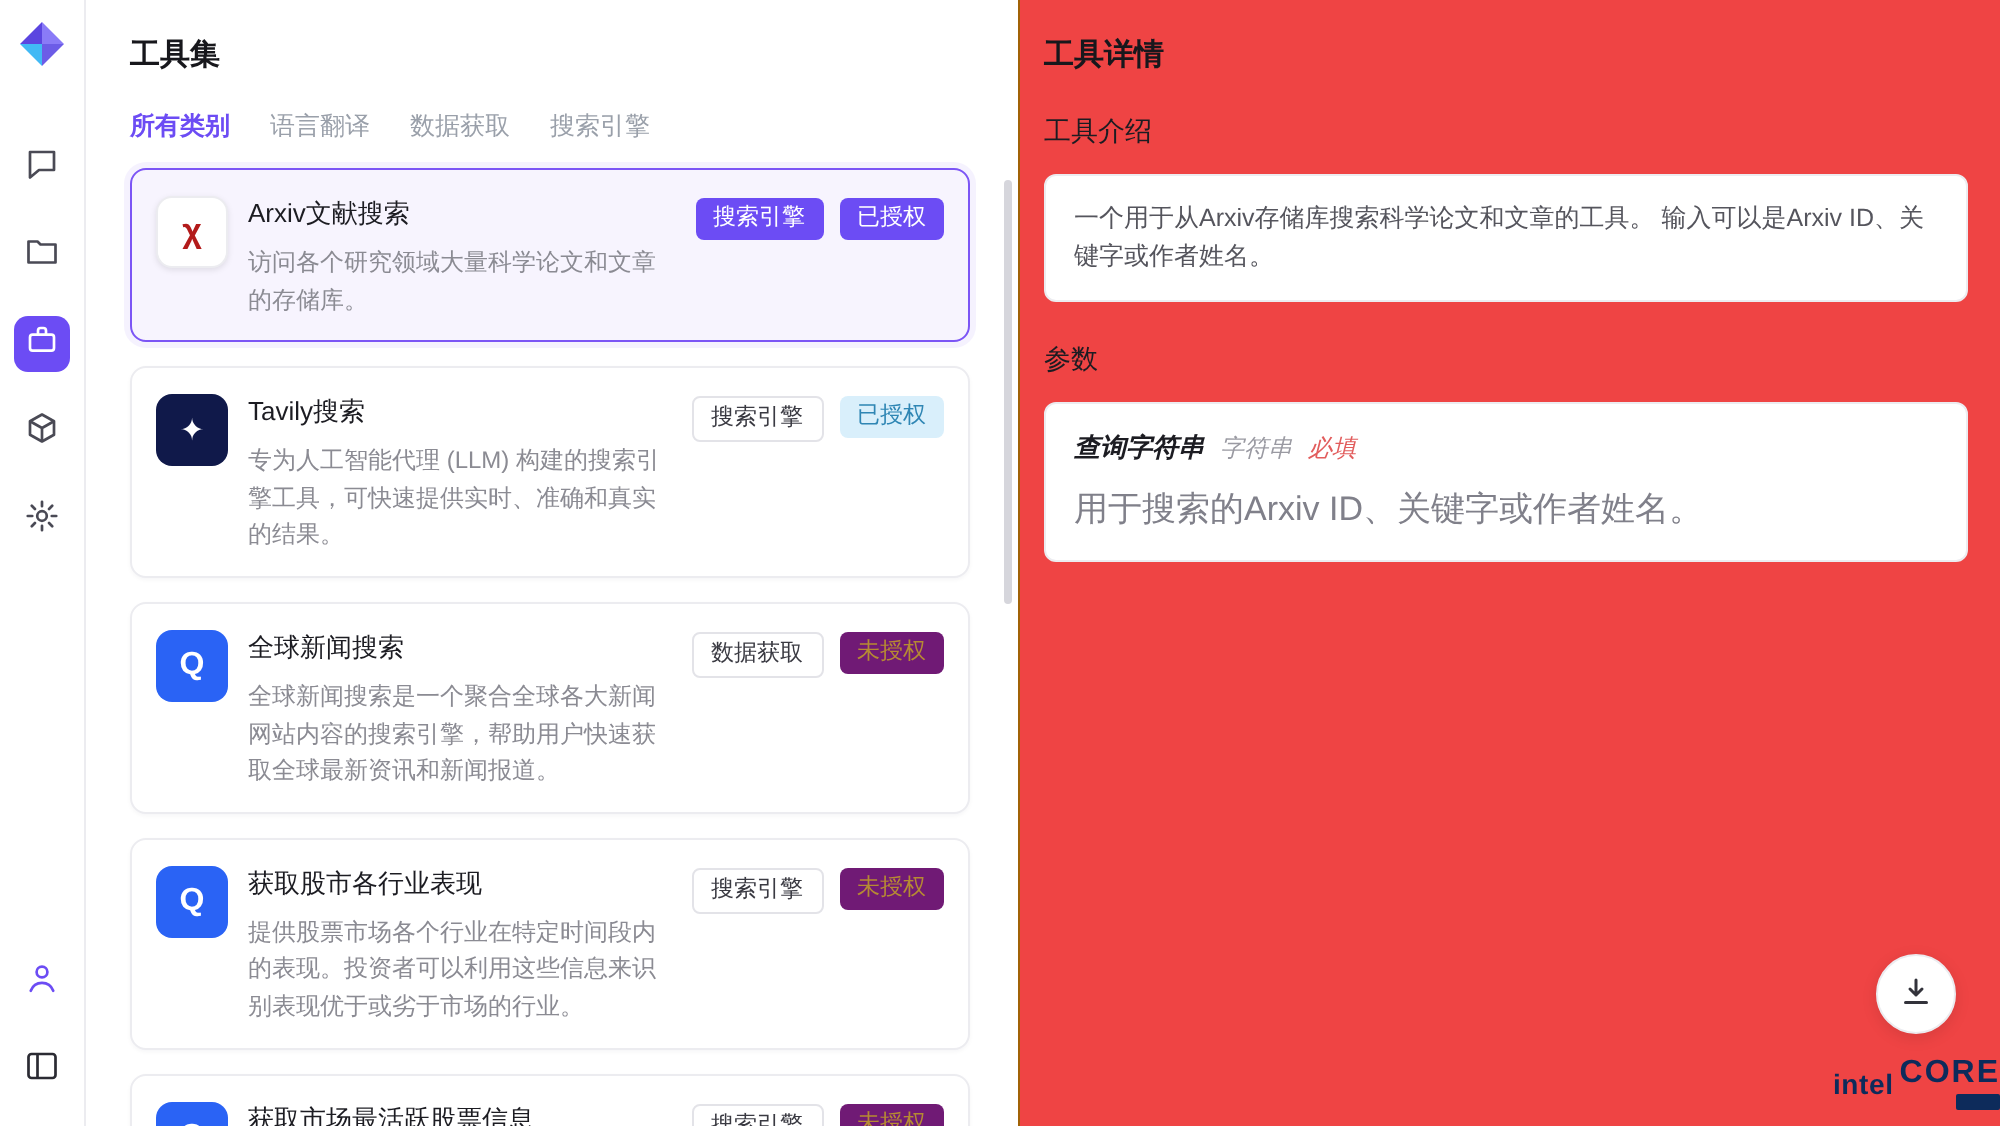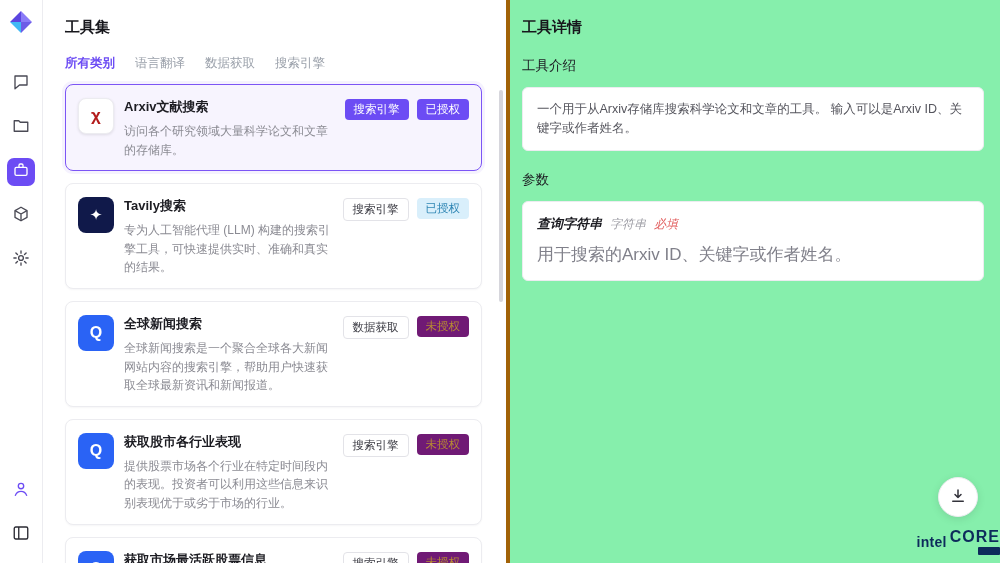--- a/index.html
+++ b/index.html
@@ -12,50 +12,50 @@
     display:flex; flex-direction:column; align-items:center; padding:10px 0 14px; }
   .logo { width:24px; height:24px; margin-bottom:36px; }
   .side-group { display:flex; flex-direction:column; gap:16px; align-items:center; }
   .side-btn { width:28px; height:28px; display:flex; align-items:center; justify-content:center;
     border-radius:7px; cursor:pointer; }
   .side-btn.active { background:#6c4cf4; }
   .side-bottom { margin-top:auto; display:flex; flex-direction:column; gap:16px; align-items:center; }
 
   
   .main { flex:0 0 467px; width:467px; background:#fff; padding:18px 24px 0 22px;
-    position:relative; border-right:4px solid #a16207; }
+    position:relative; border-right:1px solid #a16207; }
   .page-title { font-size:15px; font-weight:bold; color:#17171c; }
   .tabs { display:flex; gap:20px; margin-top:18px; font-size:12.5px; color:#9aa0aa;font-family:Liberation Serif, serif; }
   .tab { cursor:pointer; }
   .tab.active { color:#6c4cf4; font-weight:bold; }
   .tool-list { margin-top:12px; display:flex; flex-direction:column; gap:12px; }
   .tool-card { border:1px solid #ececf0; border-radius:8px; padding:11px 12px; display:flex;
     gap:10px; background:#fff; box-shadow:0 1px 2px rgba(20,20,40,.04); cursor:pointer; }
   .tool-card.selected { border:1.5px solid #7c55f5; background:#f7f4fe;
     box-shadow:0 0 0 3px rgba(124,85,245,.08); }
   .tool-tile { width:36px; height:36px; border-radius:8px; flex:0 0 36px; display:flex;
     align-items:center; justify-content:center; font-size:18px; font-weight:bold; margin-top:2px; }
   .tool-tile.arxiv { background:#fff; border:1px solid #ececf0; color:#b31b1b;
     box-shadow:0 1px 3px rgba(0,0,0,.10); font-size:17px; }
   .tool-tile.tavily { background:#10194a; color:#fff; font-size:15px; }
   .tool-tile.blue { background:#2a63f5; color:#fff; font-size:16px; }
   .tool-mid { flex:1; min-width:0; }
-  .tool-name { font-size:13px; font-weight:bold; color:#1c1c22; margin:2px 0 6px; }
+  .tool-name { font-size:13px; font-weight:normal; color:#1c1c22; margin:2px 0 6px; }
   .tool-desc { font-size:12px; color:#8b8b93; line-height:1.55; }
   .tool-badges { display:flex; gap:8px; align-items:flex-start; padding-top:3px; }
   .badge { font-size:11.5px; padding:3px 9px; border-radius:4px; white-space:nowrap; line-height:1.3; }
   .badge.solid { background:#6c4cf4; color:#fff; }
   .badge.outline { background:#fff; border:1px solid #e3e3e8; color:#3a3a42; }
   .badge.cyan { background:#d9effb; color:#2f86b4; }
   .badge.yellow { background:#701a75; color:#b68a33; }
   .scroll-thumb { position:absolute; right:3px; top:90px; width:4px; height:212px;
     background:#d6d6dc; border-radius:2px; cursor:pointer; }
 
   
-  .detail { flex:1; background:#86efac; padding:18px 16px 0 12px; position:relative; }
+  .detail { flex:1; background:#ef4444; padding:18px 16px 0 12px; position:relative; }
   .detail-title { font-size:15px; font-weight:bold; color:#17171c; }
   .section-title { font-size:13.5px; font-weight:normal; color:#1c1c22; margin:20px 0 12px; }
   .white-card { background:#fff; border-radius:6px; border:1px solid #ececf0;
     padding:12px 14px; font-size:12.5px; color:#55555d; line-height:1.5; }
   .param-head { display:flex; align-items:baseline; gap:8px;font-style:italic; }
   .param-name { font-size:13px; font-weight:bold; color:#1c1c22; }
   .param-type { font-size:12px; color:#9a9aa2; }
   .param-required { font-size:12px; color:#e25d5d; }
   .param-desc { margin-top:9px; font-size:17px; color:#80808a; }
 

